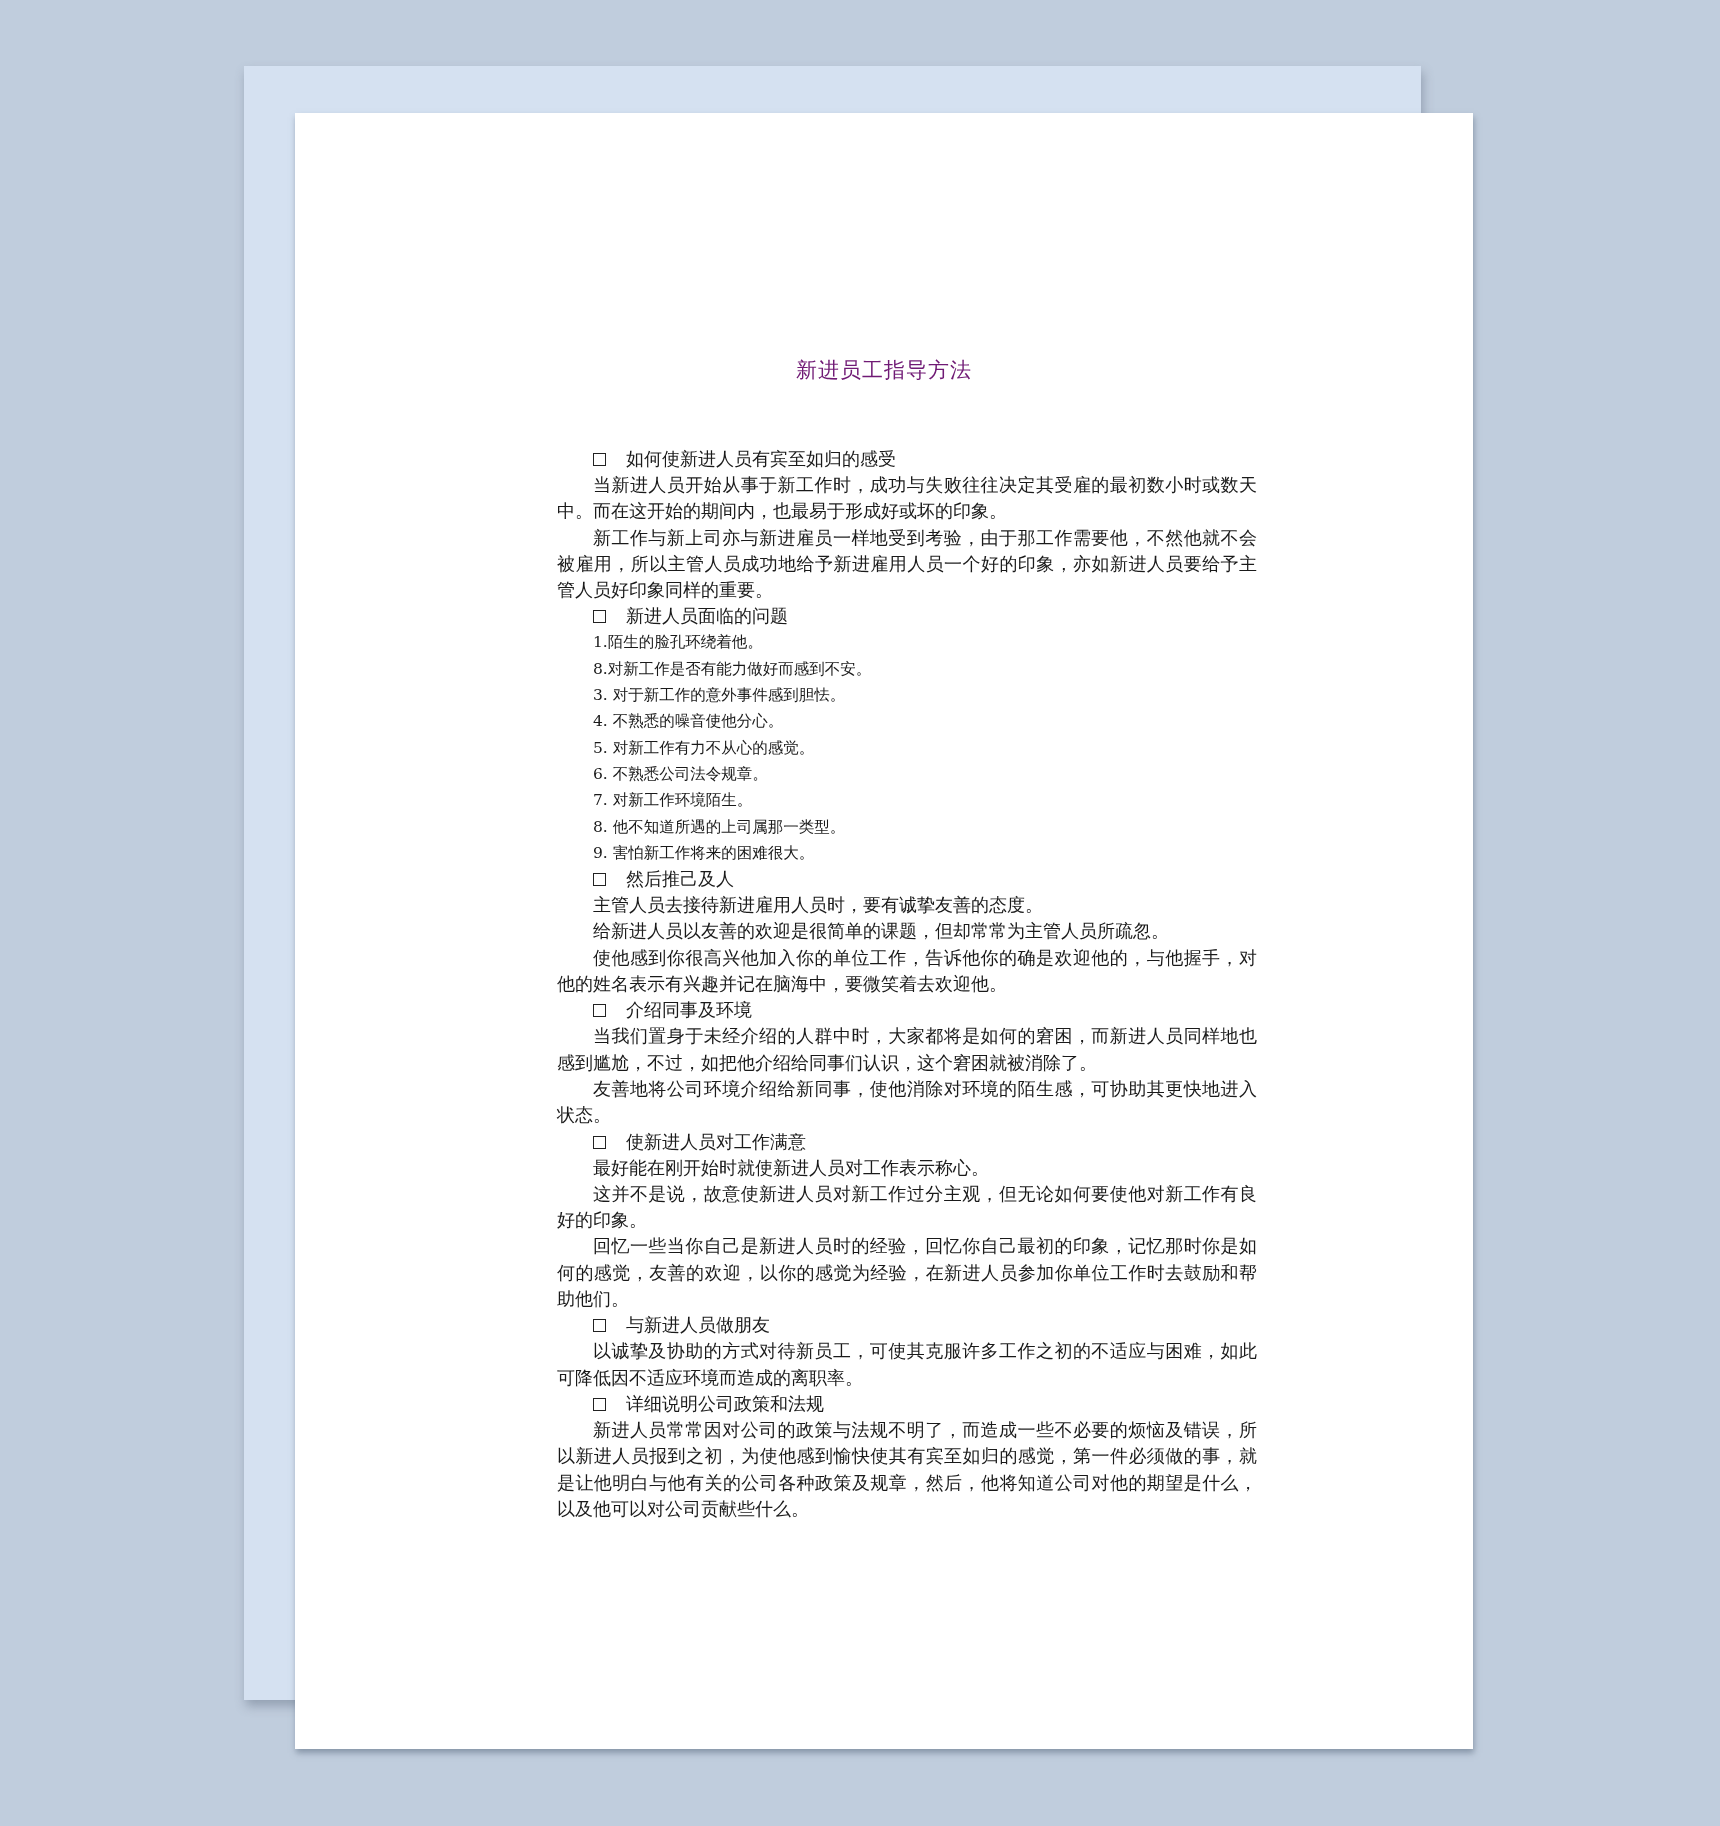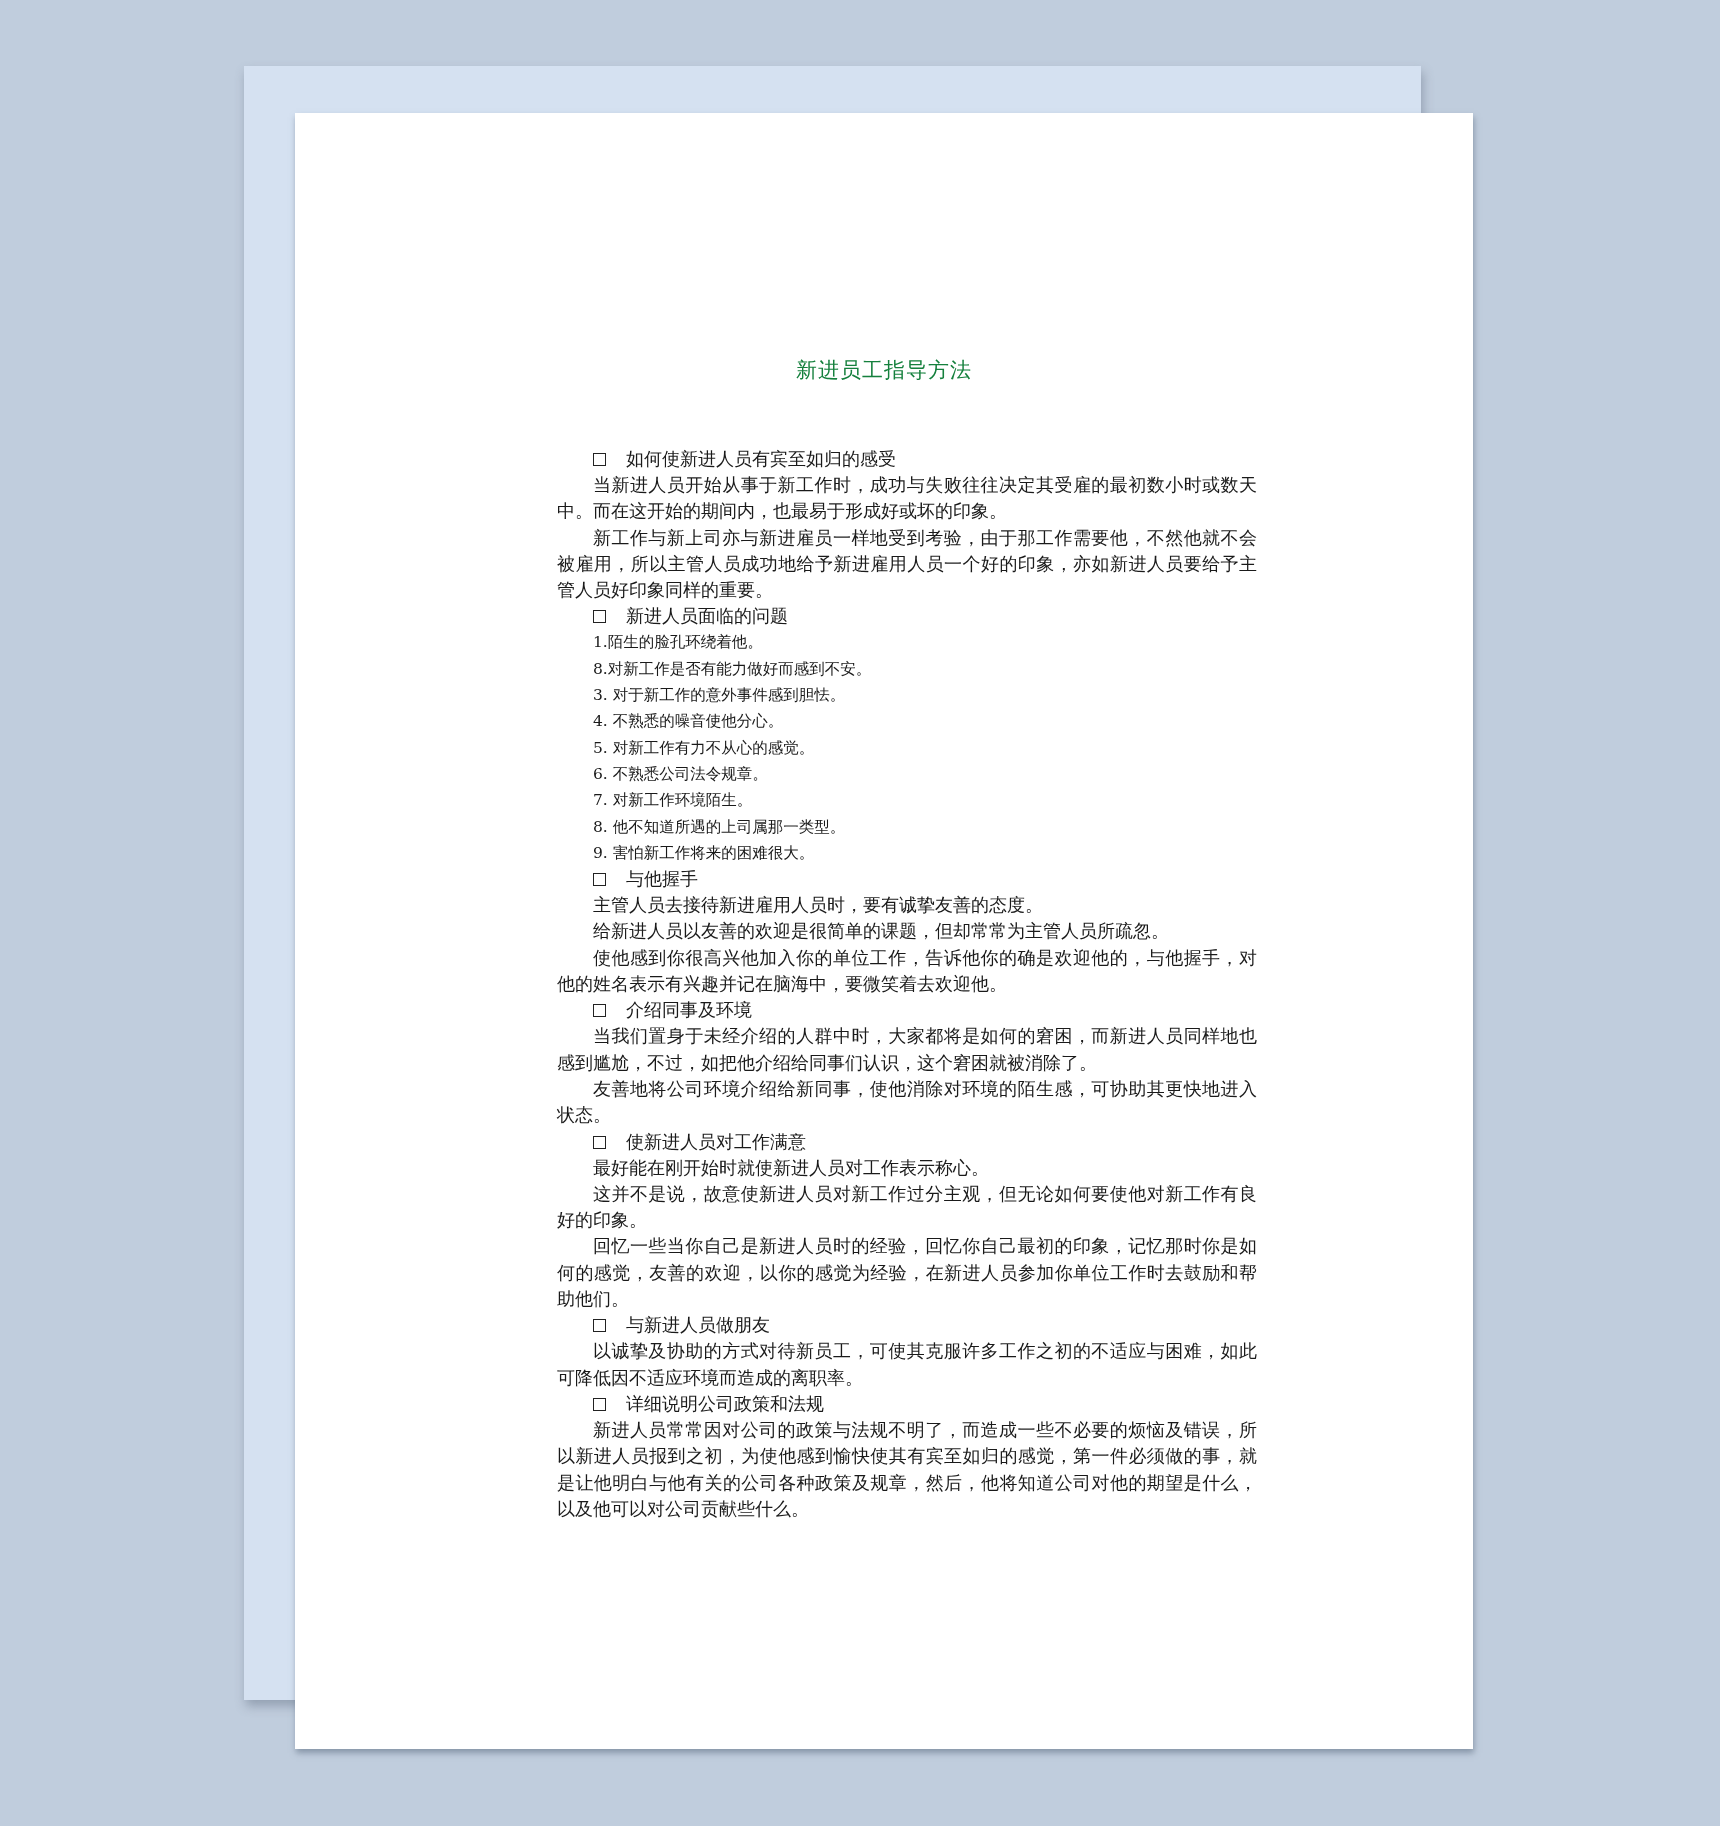--- a/index.html
+++ b/index.html
@@ -14,21 +14,21 @@
     background: #d5e1f1;
     box-shadow: 2px 6px 10px rgba(90,105,125,0.45);
   }
   .front-page {
     position: absolute; left: 295px; top: 113px; width: 1178px; height: 1636px;
     background: #ffffff;
     box-shadow: 1px 4px 6px rgba(90,105,125,0.55);
   }
   .doc-title {
     position: absolute; left: 0; width: 100%; top: 243px;
-    text-align: center; font-size: 21px; color: #15803d; letter-spacing: 1px;
+    text-align: center; font-size: 21px; color: #701a75; letter-spacing: 1px;
   }
   .content {
     position: absolute; left: 238px; top: 333px; width: 700px;
     color: #1a1a1a;
     margin-left: 24px;
   }
   .heading {
     font-size: 18px; line-height: 26px; height: 26px;
     padding-left: 36px; white-space: nowrap;
   }
@@ -68,21 +68,21 @@
     <div class="list-item">8.对新工作是否有能力做好而感到不安。</div>
     <div class="list-item">3. 对于新工作的意外事件感到胆怯。</div>
     <div class="list-item">4. 不熟悉的噪音使他分心。</div>
     <div class="list-item">5. 对新工作有力不从心的感觉。</div>
     <div class="list-item">6. 不熟悉公司法令规章。</div>
     <div class="list-item">7. 对新工作环境陌生。</div>
     <div class="list-item">8. 他不知道所遇的上司属那一类型。</div>
     <div class="list-item">9. 害怕新工作将来的困难很大。</div>
 
     <div class="heading">
-      <span class="box"></span><span>与他握手</span>
+      <span class="box"></span><span>然后推己及人</span>
     </div>
     <p class="para">主管人员去接待新进雇用人员时，要有诚挚友善的态度。</p>
     <p class="para">给新进人员以友善的欢迎是很简单的课题，但却常常为主管人员所疏忽。</p>
     <p class="para">使他感到你很高兴他加入你的单位工作，告诉他你的确是欢迎他的，与他握手，对他的姓名表示有兴趣并记在脑海中，要微笑着去欢迎他。</p>
 
     <div class="heading">
       <span class="box"></span><span>介绍同事及环境</span>
     </div>
     <p class="para">当我们置身于未经介绍的人群中时，大家都将是如何的窘困，而新进人员同样地也感到尴尬，不过，如把他介绍给同事们认识，这个窘困就被消除了。</p>
     <p class="para">友善地将公司环境介绍给新同事，使他消除对环境的陌生感，可协助其更快地进入状态。</p>

